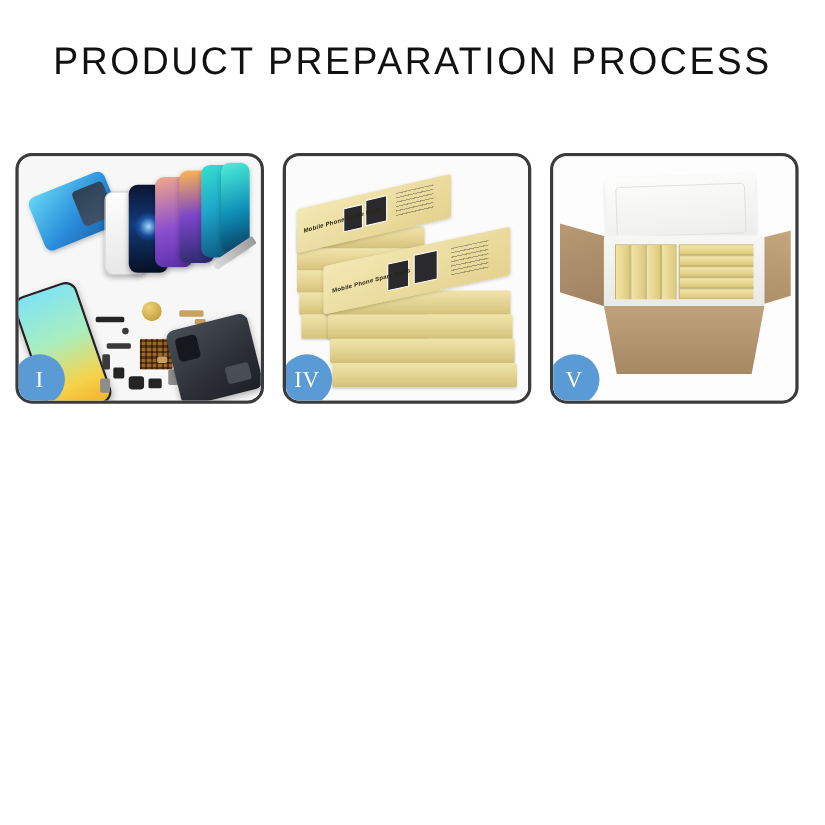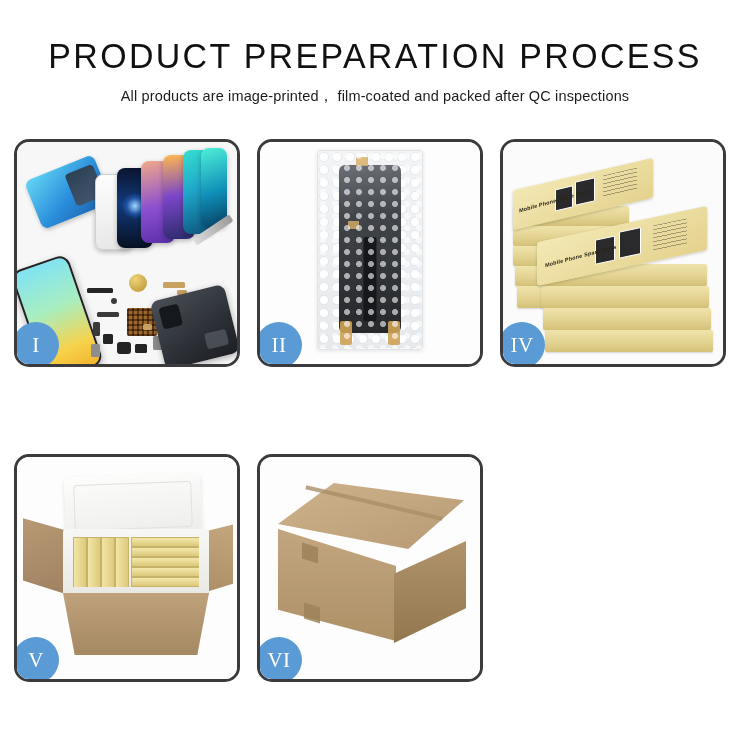--- a/index.html
+++ b/index.html
@@ -261,21 +261,20 @@
   .p6-tapeA{position:absolute;left:42px;top:88px;width:16px;height:16px;
     background:#9e8259;opacity:.85;transform:skewY(18deg);}
   .p6-tapeB{position:absolute;left:44px;top:148px;width:16px;height:16px;
     background:#9e8259;opacity:.85;transform:skewY(18deg);}
 </style>
 </head>
 <body>
 
 <div id="header">
   <h1 id="page-title">PRODUCT PREPARATION PROCESS</h1>
-  <p id="page-subtitle">All products are image-printed， film-coated and packed after QC inspections</p>
 </div>
 
 <div id="panel-grid">
 
   <div class="panel">
     <div class="panel-photo">
       <div class="p1-bg"></div>
       <div class="p1-screen-blue"></div>
       <div class="p1-phone-stack">
         <div class="p1-ph p1-ph-a"></div>
@@ -303,35 +302,20 @@
         <div class="pt grey" style="left:66px;top:64px;width:10px;height:14px;"></div>
         <div class="pt tan" style="left:56px;top:52px;width:9px;height:6px;"></div>
         <div class="pt" style="left:24px;top:26px;width:6px;height:6px;border-radius:50%;"></div>
       </div>
       <div class="p1-housing"></div>
       <div class="p1-tweezer"></div>
     </div>
     <div class="step-badge">I</div>
   </div>
 
-  <div class="panel">
-    <div class="panel-photo">
-      <div class="p2-bg"></div>
-      <div class="p2-bag">
-        <div class="p2-screen"></div>
-        <div class="p2-flex"></div>
-        <div class="p2-tape-a"></div>
-        <div class="p2-tape-b"></div>
-        <div class="p2-tape-c"></div>
-        <div class="p2-tape-d"></div>
-        <div class="p2-overlay"></div>
-      </div>
-    </div>
-    <div class="step-badge">II</div>
-  </div>
 
 
   <div class="panel">
     <div class="panel-photo">
       <div class="p4-bg"></div>
       <div class="p4-stack">
 
         <div class="p4-box" style="left:4px;top:46px;width:116px;height:20px;"></div>
         <div class="p4-box" style="left:4px;top:66px;width:116px;height:20px;"></div>
         <div class="p4-box" style="left:4px;top:86px;width:116px;height:20px;"></div>
@@ -379,26 +363,14 @@
         <div class="p5-horiz" style="top:10px;"></div>
         <div class="p5-horiz" style="top:20px;"></div>
         <div class="p5-horiz" style="top:30px;"></div>
         <div class="p5-horiz" style="top:40px;"></div>
       </div>
       <div class="p5-cartonfront"></div>
     </div>
     <div class="step-badge">V</div>
   </div>
 
-  <div class="panel">
-    <div class="panel-photo">
-      <div class="p6-bg"></div>
-      <div class="p6-top"></div>
-      <div class="p6-seam"></div>
-      <div class="p6-left"></div>
-      <div class="p6-right"></div>
-      <div class="p6-tapeA"></div>
-      <div class="p6-tapeB"></div>
-    </div>
-    <div class="step-badge">VI</div>
-  </div>
 
 </div>
 
 </body></html>

